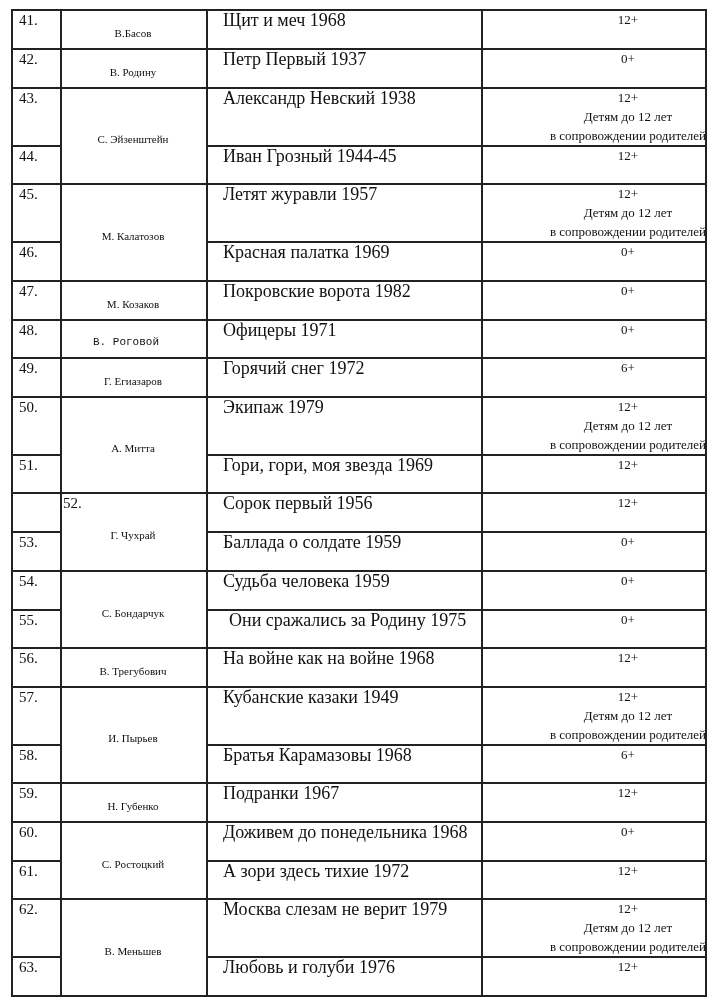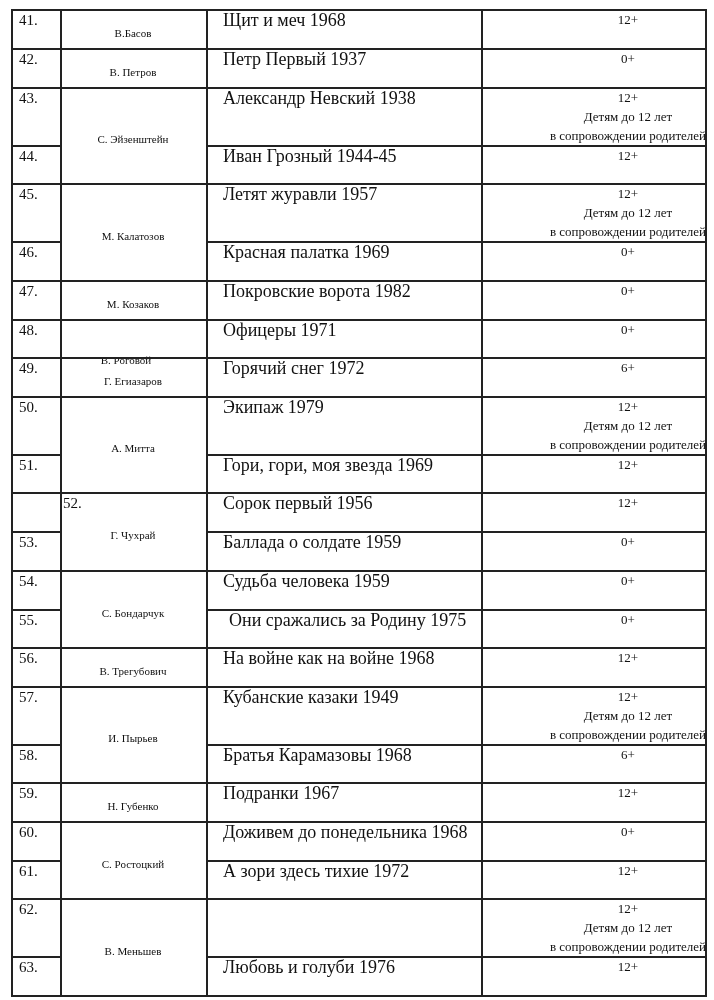--- a/index.html
+++ b/index.html
@@ -166,45 +166,46 @@
     <div class="hline" style="left: 11px; width: 51px; top: 860px;"></div>
     <div class="hline" style="left: 206px; width: 501px; top: 860px;"></div>
     <div class="num" style="left: 19px; top: 863px;">61.</div>
     <div class="film" style="left: 214px; top: 863px;">А зори здесь тихие 1972</div>
     <div class="age" style="left: 481px; width: 224px; top: 861px;">
       <div>12+</div>
     </div>
     <div class="hline" style="left: 11px; width: 51px; top: 898px;"></div>
     <div class="hline" style="left: 206px; width: 501px; top: 898px;"></div>
     <div class="num" style="left: 19px; top: 901px;">62.</div>
+    <div class="film" style="left: 214px; top: 901px;">Москва слезам не верит 1979</div>
     <div class="age" style="left: 481px; width: 224px; top: 899px;">
       <div>12+</div>
       <div>Детям до 12 лет</div>
       <div>в сопровождении родителей</div>
     </div>
     <div class="hline" style="left: 11px; width: 51px; top: 956px;"></div>
     <div class="hline" style="left: 206px; width: 501px; top: 956px;"></div>
     <div class="num" style="left: 19px; top: 959px;">63.</div>
     <div class="film" style="left: 214px; top: 959px;">Любовь и голуби 1976</div>
     <div class="age" style="left: 481px; width: 224px; top: 957px;">
       <div>12+</div>
     </div>
     <div class="hline" style="left: 11px; width: 51px; top: 995px;"></div>
     <div class="hline" style="left: 206px; width: 501px; top: 995px;"></div>
     <div class="dir" style="left: 60px; width: 146px; top: 24.5px;">В.Басов</div>
     <div class="hline" style="left: 60px; width: 148px; top: 48px;"></div>
-    <div class="dir" style="left: 60px; width: 146px; top: 63.5px;">В. Петров</div>
+    <div class="dir" style="left: 60px; width: 146px; top: 63.5px;">В. Родину</div>
     <div class="hline" style="left: 60px; width: 148px; top: 87px;"></div>
     <div class="dir" style="left: 60px; width: 146px; top: 131px;">С. Эйзенштейн</div>
     <div class="hline" style="left: 60px; width: 148px; top: 183px;"></div>
     <div class="dir" style="left: 60px; width: 146px; top: 227.5px;">М. Калатозов</div>
     <div class="hline" style="left: 60px; width: 148px; top: 280px;"></div>
     <div class="dir" style="left: 60px; width: 146px; top: 295.5px;">М. Козаков</div>
     <div class="hline" style="left: 60px; width: 148px; top: 319px;"></div>
-    <div class="dir" style="left: 60px; width: 132px; top: 352px;">В. Роговой</div>
+    <div class="dir" style="left: 60px; width: 132px; top: 334px; font-family: Liberation Mono, monospace;">В. Роговой</div>
     <div class="hline" style="left: 60px; width: 148px; top: 357px;"></div>
     <div class="dir" style="left: 60px; width: 146px; top: 372.5px;">Г. Егиазаров</div>
     <div class="hline" style="left: 60px; width: 148px; top: 396px;"></div>
     <div class="dir" style="left: 60px; width: 146px; top: 440px;">А. Митта</div>
     <div class="hline" style="left: 60px; width: 148px; top: 492px;"></div>
     <div class="dir" style="left: 60px; width: 146px; top: 527px;">Г. Чухрай</div>
     <div class="hline" style="left: 60px; width: 148px; top: 570px;"></div>
     <div class="dir" style="left: 60px; width: 146px; top: 604.5px;">С. Бондарчук</div>
     <div class="hline" style="left: 60px; width: 148px; top: 647px;"></div>
     <div class="dir" style="left: 60px; width: 146px; top: 662.5px;">В. Трегубович</div>

